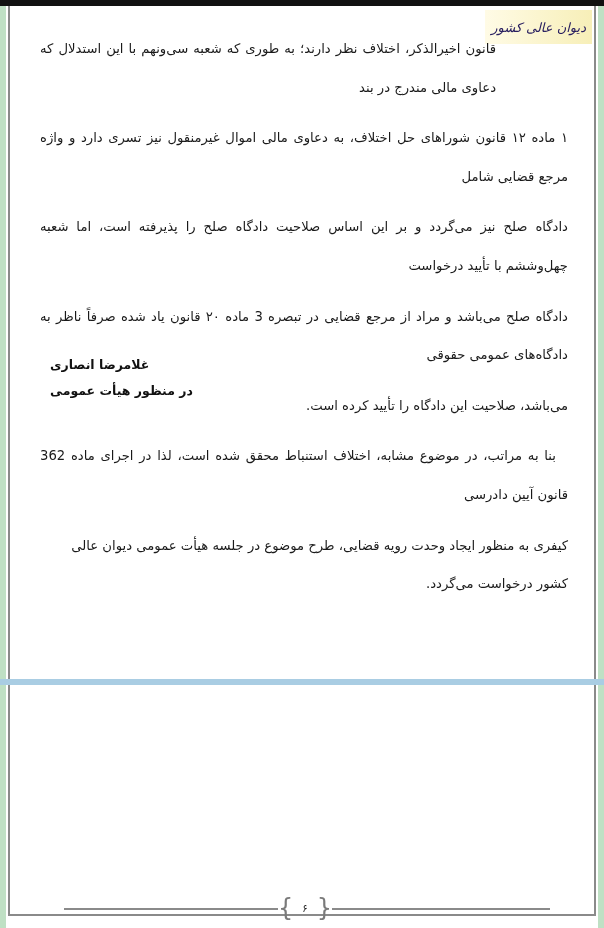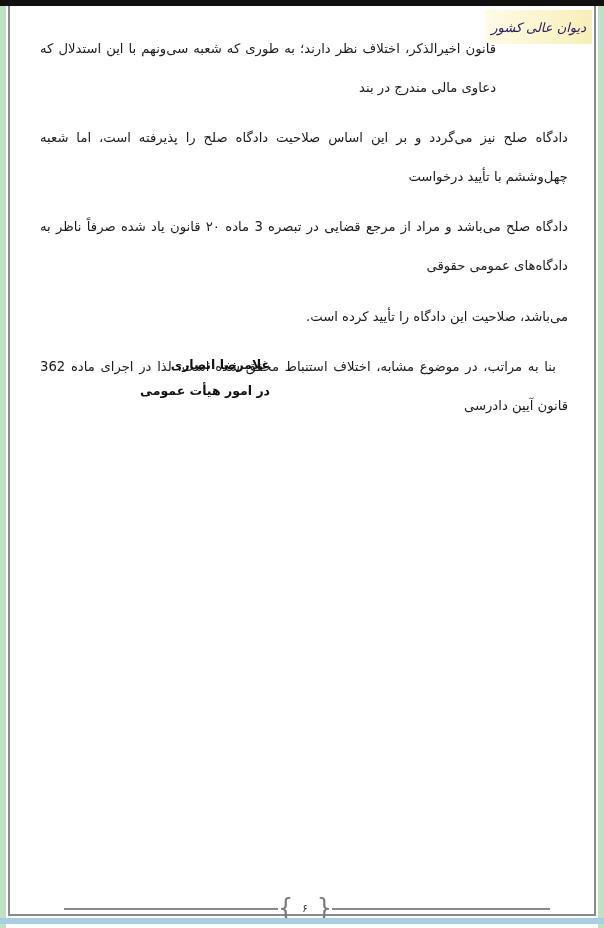--- a/index.html
+++ b/index.html
@@ -6,21 +6,21 @@
       margin: 0;
       padding: 0;
       width: 604px;
       height: 928px;
       overflow: hidden;
       background: #ffffff;
     }
     .viewport {
       position: relative;
       width: 604px;
-      height: 924px;
+      height: 685px;
       background: #737373;
       box-sizing: border-box;
     }
     .top-bar {
       position: absolute;
       left: 0; top: 0;
       width: 604px;
       height: 6px;
       background: #111111;
     }
@@ -88,21 +88,21 @@
     }
     .p2 {
       text-indent: 12px;
     }
     .signature {
       position: absolute;
       left: 40px;
       width: 220px;
       top: 346px;
       direction: rtl;
-      text-align: right;
+      text-align: left;
       font-family: "DejaVu Sans", sans-serif;
       font-weight: bold;
       font-size: 12.5px;
       line-height: 26px;
       color: #111;
     }
     .footer {
       position: absolute;
       left: 0;
       right: 0;
@@ -153,29 +153,31 @@
 
 <div class="viewport">
   <div class="outer-frame"></div>
   <div class="top-bar"></div>
 
   <div class="page">
     <div class="header-badge">دیوان عالی کشور</div>
 
     <div class="body-text">
       <p class="p1">قانون اخیرالذکر، اختلاف نظر دارند؛ به طوری که شعبه سی‌ونهم با این استدلال که دعاوی مالی مندرج در بند</p>
+      <p class="p1-rest">۱ ماده ۱۲ قانون شوراهای حل اختلاف، به دعاوی مالی اموال غیرمنقول نیز تسری دارد و واژه مرجع قضایی شامل</p>
       <p class="p1-rest">دادگاه صلح نیز می‌گردد و بر این اساس صلاحیت دادگاه صلح را پذیرفته است، اما شعبه چهل‌وششم با تأیید درخواست</p>
       <p class="p1-rest">دادگاه صلح می‌باشد و مراد از مرجع قضایی در تبصره 3 ماده ۲۰ قانون یاد شده صرفاً ناظر به دادگاه‌های عمومی حقوقی</p>
       <p class="p1-rest" style="">می‌باشد، صلاحیت این دادگاه را تأیید کرده است.</p>
       <p class="p2">بنا به مراتب، در موضوع مشابه، اختلاف استنباط محقق شده است، لذا در اجرای ماده 362 قانون آیین دادرسی</p>
+      <p class="p1-rest" style="text-align:right">کیفری به منظور ایجاد وحدت رویه قضایی، طرح موضوع در جلسه هیأت عمومی دیوان عالی کشور درخواست می‌گردد.</p>
     </div>
 
     <div class="signature">
       <div>غلامرضا انصاری</div>
-      <div>در امور هیأت عمومی</div>
+      <div>در منظور هیأت عمومی</div>
     </div>
 
     <div class="footer">
       <div class="footer-line-left"></div>
       <div class="page-bracket">
         <span class="bracket">{</span>
         <span class="page-number">۶</span>
         <span class="bracket">}</span>
       </div>
       <div class="footer-line-right"></div>

